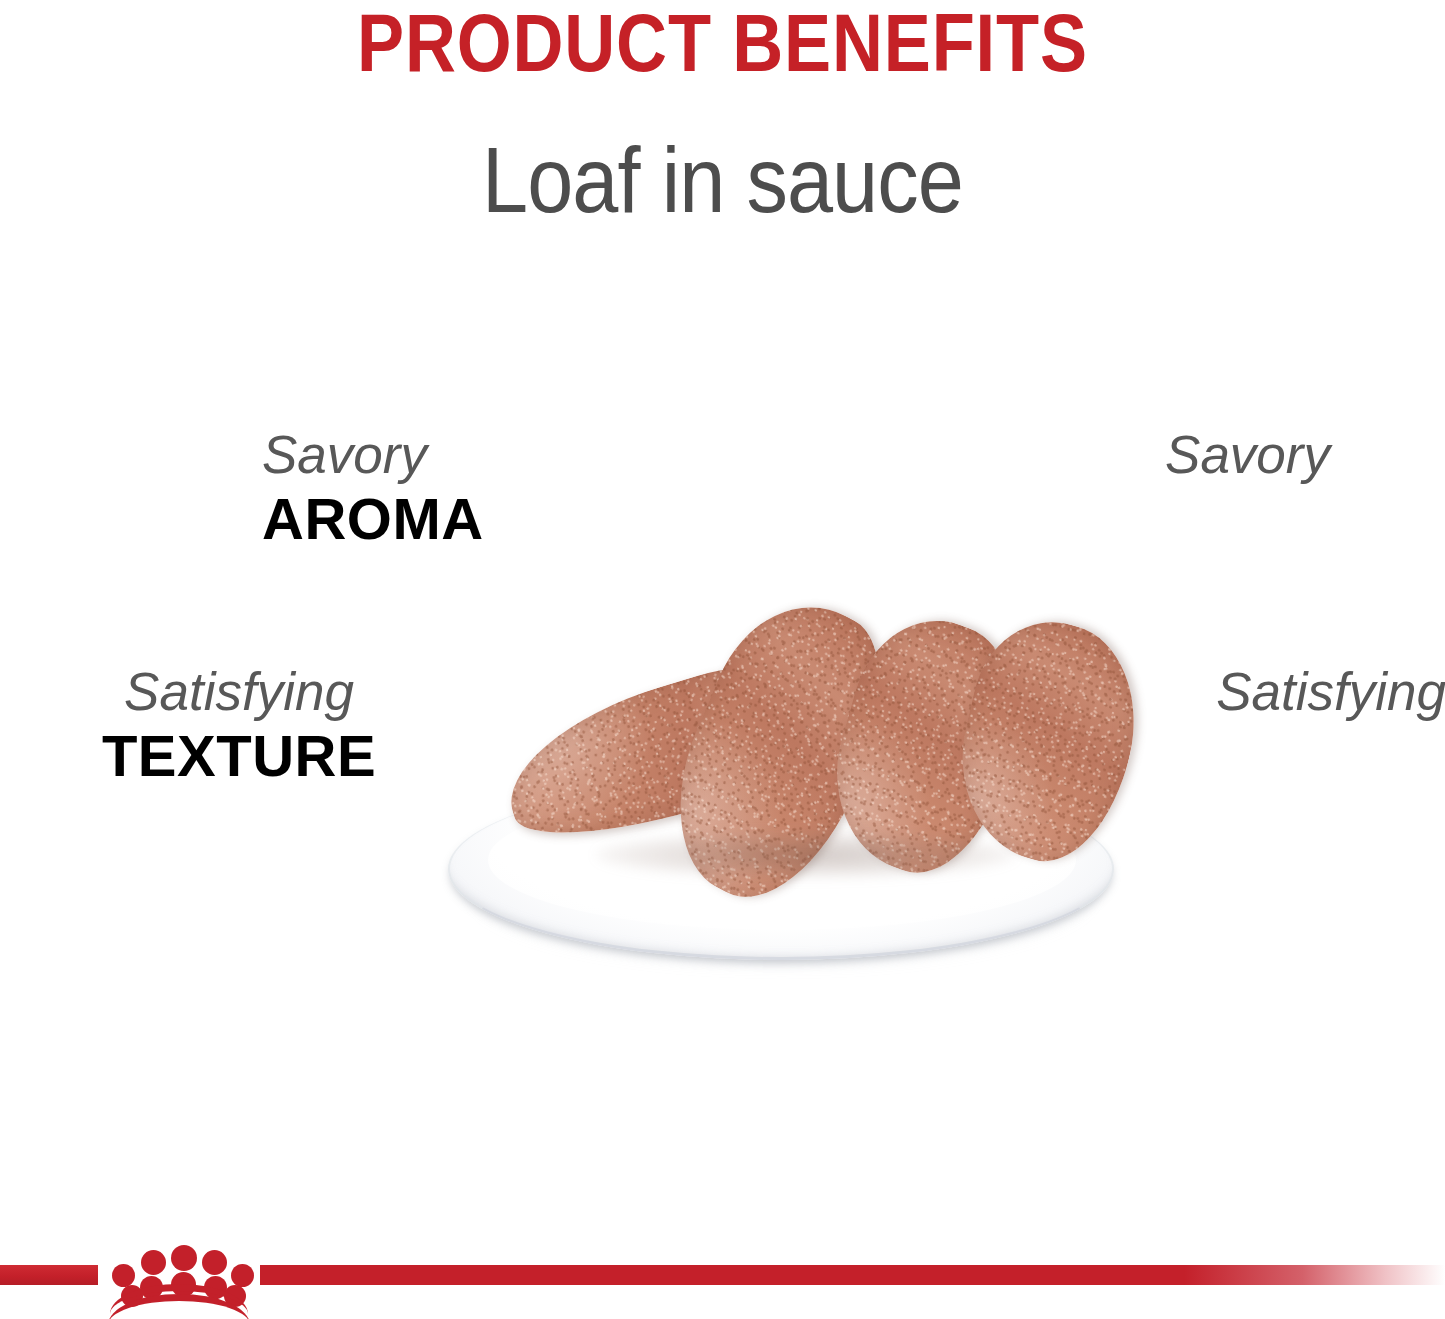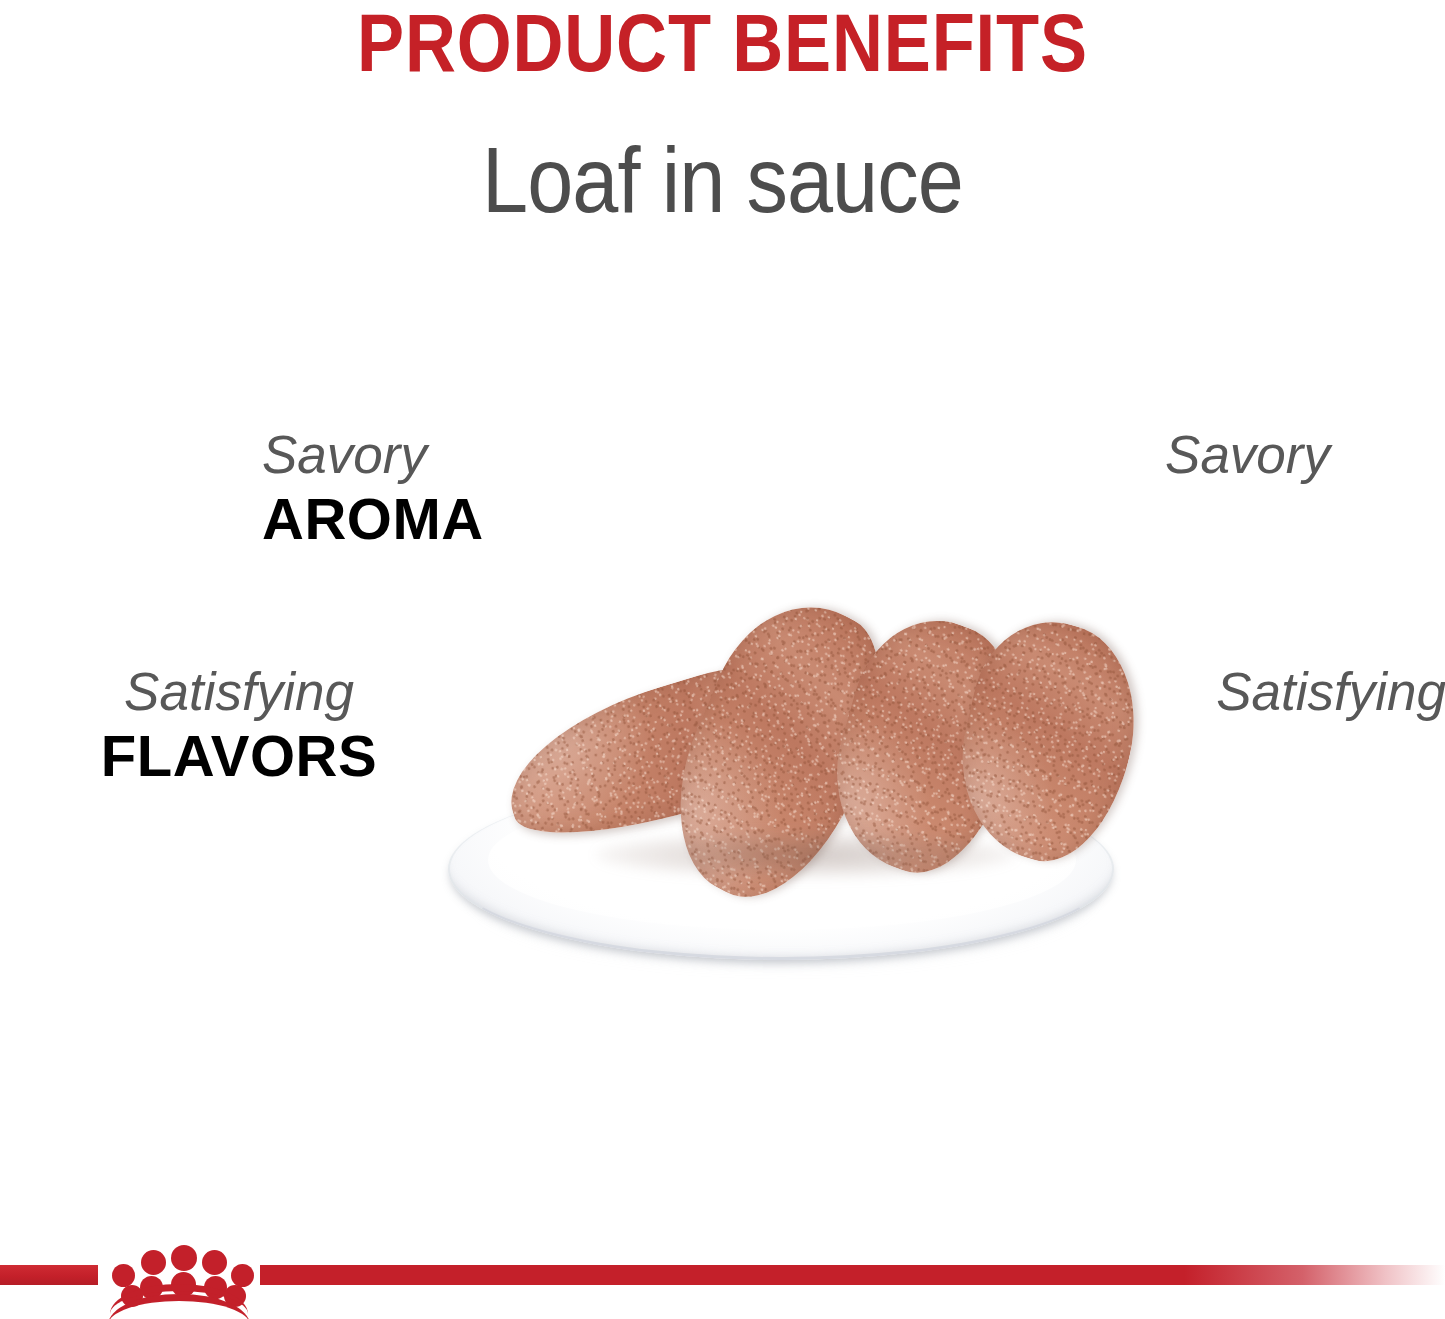--- a/index.html
+++ b/index.html
@@ -285,21 +285,21 @@
     <span class="b-adj">Savory</span>
     <span class="b-noun">AROMA</span>
   </div>
 
   <div class="benefit" id="benefit-consistency">
     <span class="b-adj">Savory</span>
   </div>
 
   <div class="benefit" id="benefit-texture">
     <span class="b-adj">Satisfying</span>
-    <span class="b-noun">FLAVORS</span>
+    <span class="b-noun">TEXTURE</span>
   </div>
 
   <div class="benefit" id="benefit-flavors">
     <span class="b-adj">Satisfying</span>
   </div>
 
   <div id="photo">
     <div class="plate-shadow"></div>
     <div class="plate"></div>
     <div class="plate-well"></div>

